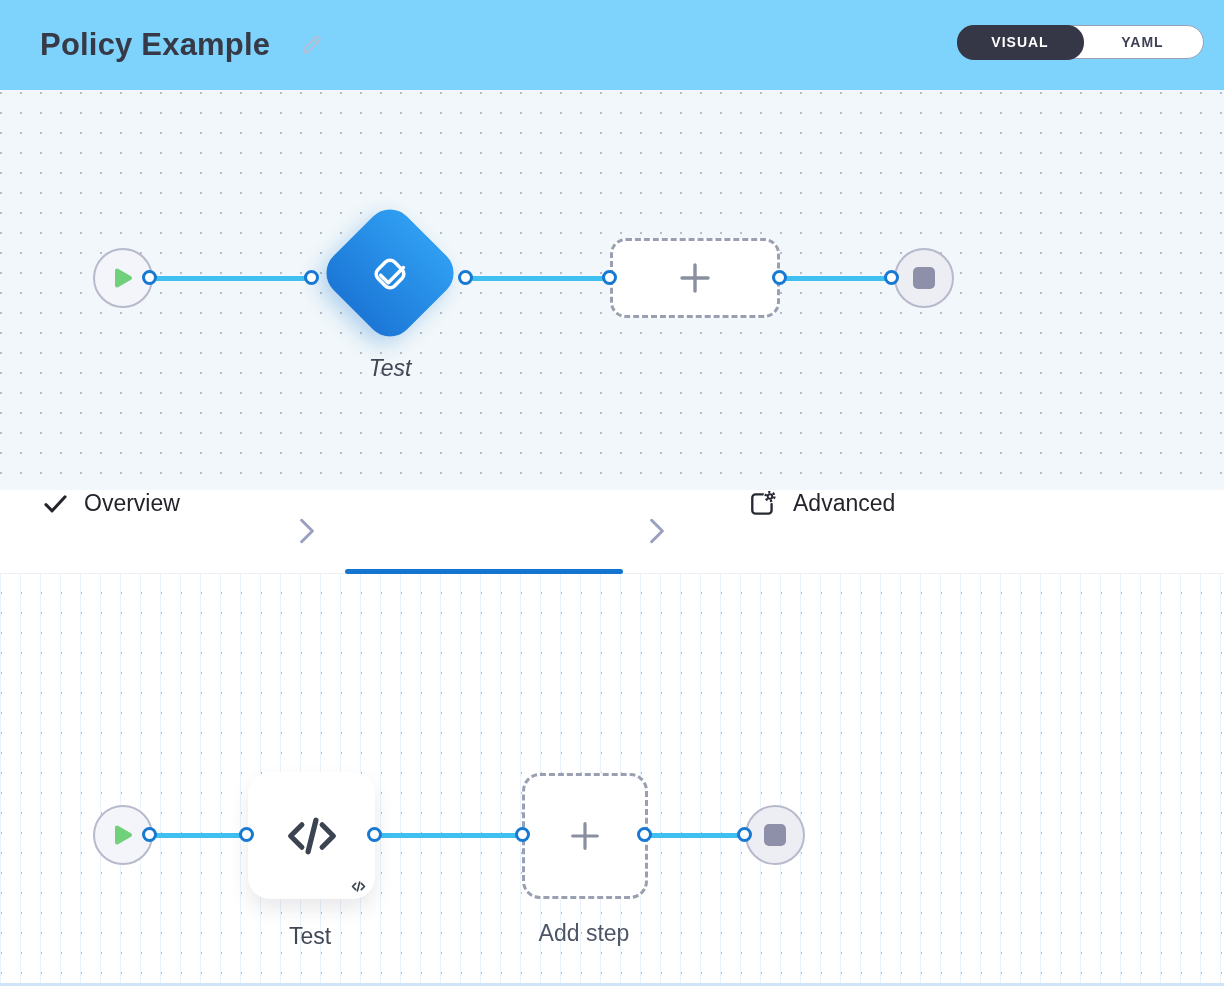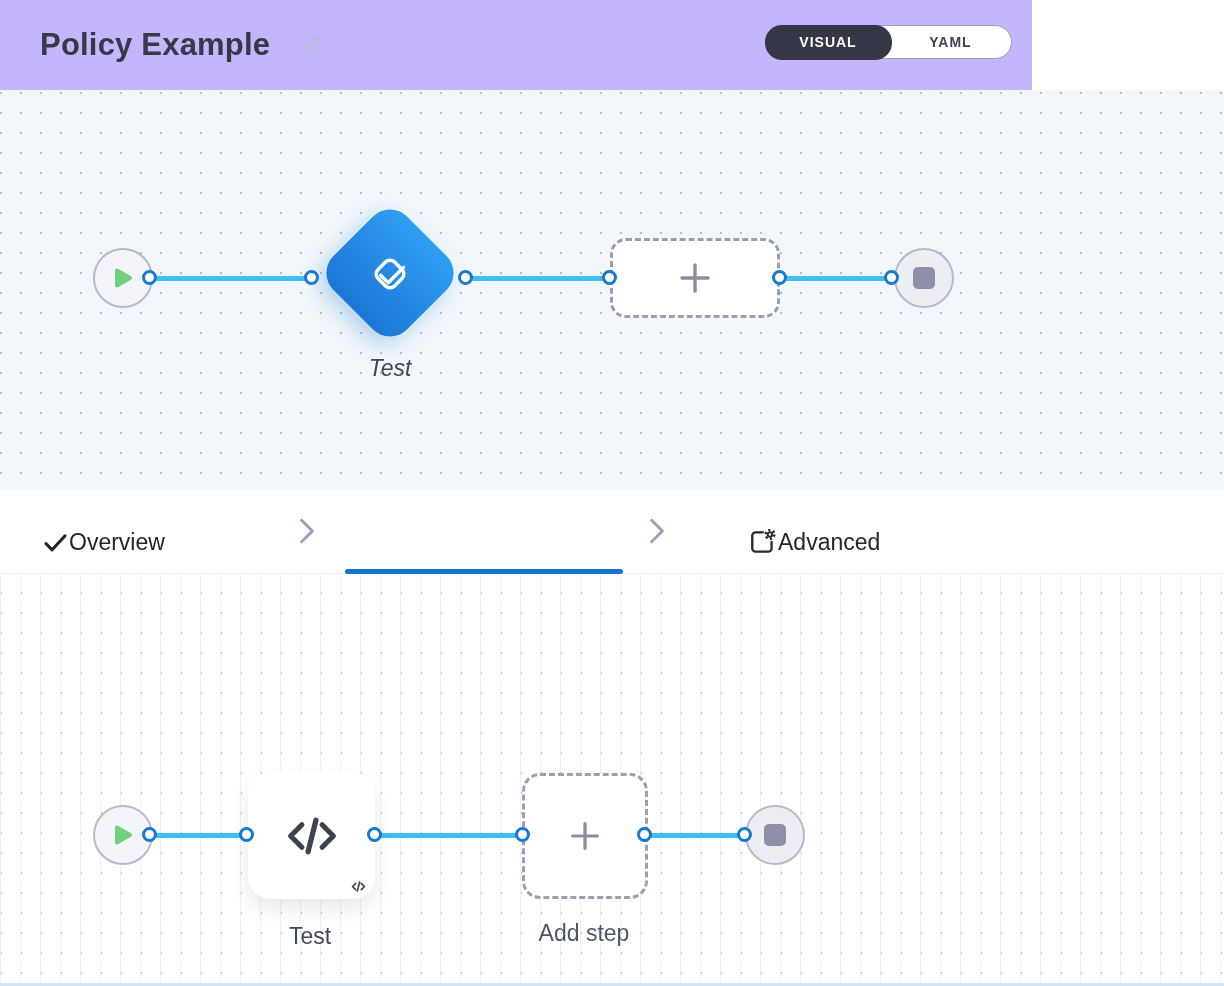--- a/index.html
+++ b/index.html
@@ -1,21 +1,21 @@
 <!DOCTYPE html>
 <html><head>
 <meta charset="utf-8">
 <style>
   * { margin:0; padding:0; box-sizing:border-box; }
   html,body { width:1224px; height:986px; overflow:hidden;
     font-family:"Liberation Sans", sans-serif; background:#fff; }
 
   
-  .header { position:absolute; left:0; top:0; width:1032px; height:90px;
-    background:#c4b5fd; display:flex; align-items:center; }
+  .header { position:absolute; left:0; top:0; width:1224px; height:90px;
+    background:#7dd3fc; display:flex; align-items:center; }
   .title-row { display:flex; align-items:center; margin-left:40px; }
   .page-title { font-size:31px; font-weight:700; color:#373946; letter-spacing:.2px; }
   .pencil-btn { margin-left:30px; display:flex; align-items:center; cursor:pointer; }
 
   .mode-toggle { position:absolute; right:20px; top:25px; width:247px; height:34px;
     border:1.5px solid #9aa0b4; border-radius:17px; background:#fff; display:flex; }
   .seg { flex:1; display:flex; align-items:center; justify-content:center;
     font-size:14px; font-weight:700; letter-spacing:1px; color:#3f4254;
     border-radius:17px; cursor:pointer; }
   .seg-active { background:#353747; color:#fff; margin:-1.5px; flex:0 0 127px; }
@@ -62,22 +62,22 @@
     display:flex; align-items:center; justify-content:center; z-index:2; cursor:pointer; }
   .step-badge { position:absolute; right:9px; bottom:5px; line-height:0; }
 
   .node-label { position:absolute; text-align:center; font-size:23px; z-index:2; }
   .label-dark { color:#414754; }
   .label-gray { color:#4e5566; }
 
   
   .tab-bar { position:absolute; left:0; top:490px; width:1224px; height:84px;
     background:#fff; border-bottom:1px solid #edf0f4; z-index:5; }
-  .tab { position:absolute; top:12px; height:80px; display:flex; align-items:center;
-    cursor:pointer; }
+  .tab { position:absolute; top:0; height:80px; display:flex; 
+    gap:15px; cursor:pointer; }
   .tab-label { font-size:23px; color:#23242c; }
   .tab-label-bold { font-weight:700; color:#16171f; }
   .tab-overview { left:42px; }
   .tab-execution { left:388px; }
   .tab-advanced { left:748px; }
   .chevron { position:absolute; top:27px; line-height:0; }
   .chevron-1 { left:298px; }
   .chevron-2 { left:648px; }
   .tab-underline { position:absolute; left:345px; bottom:-1px; width:278px; height:5px;
     background:#1375cf; border-radius:3px; }

